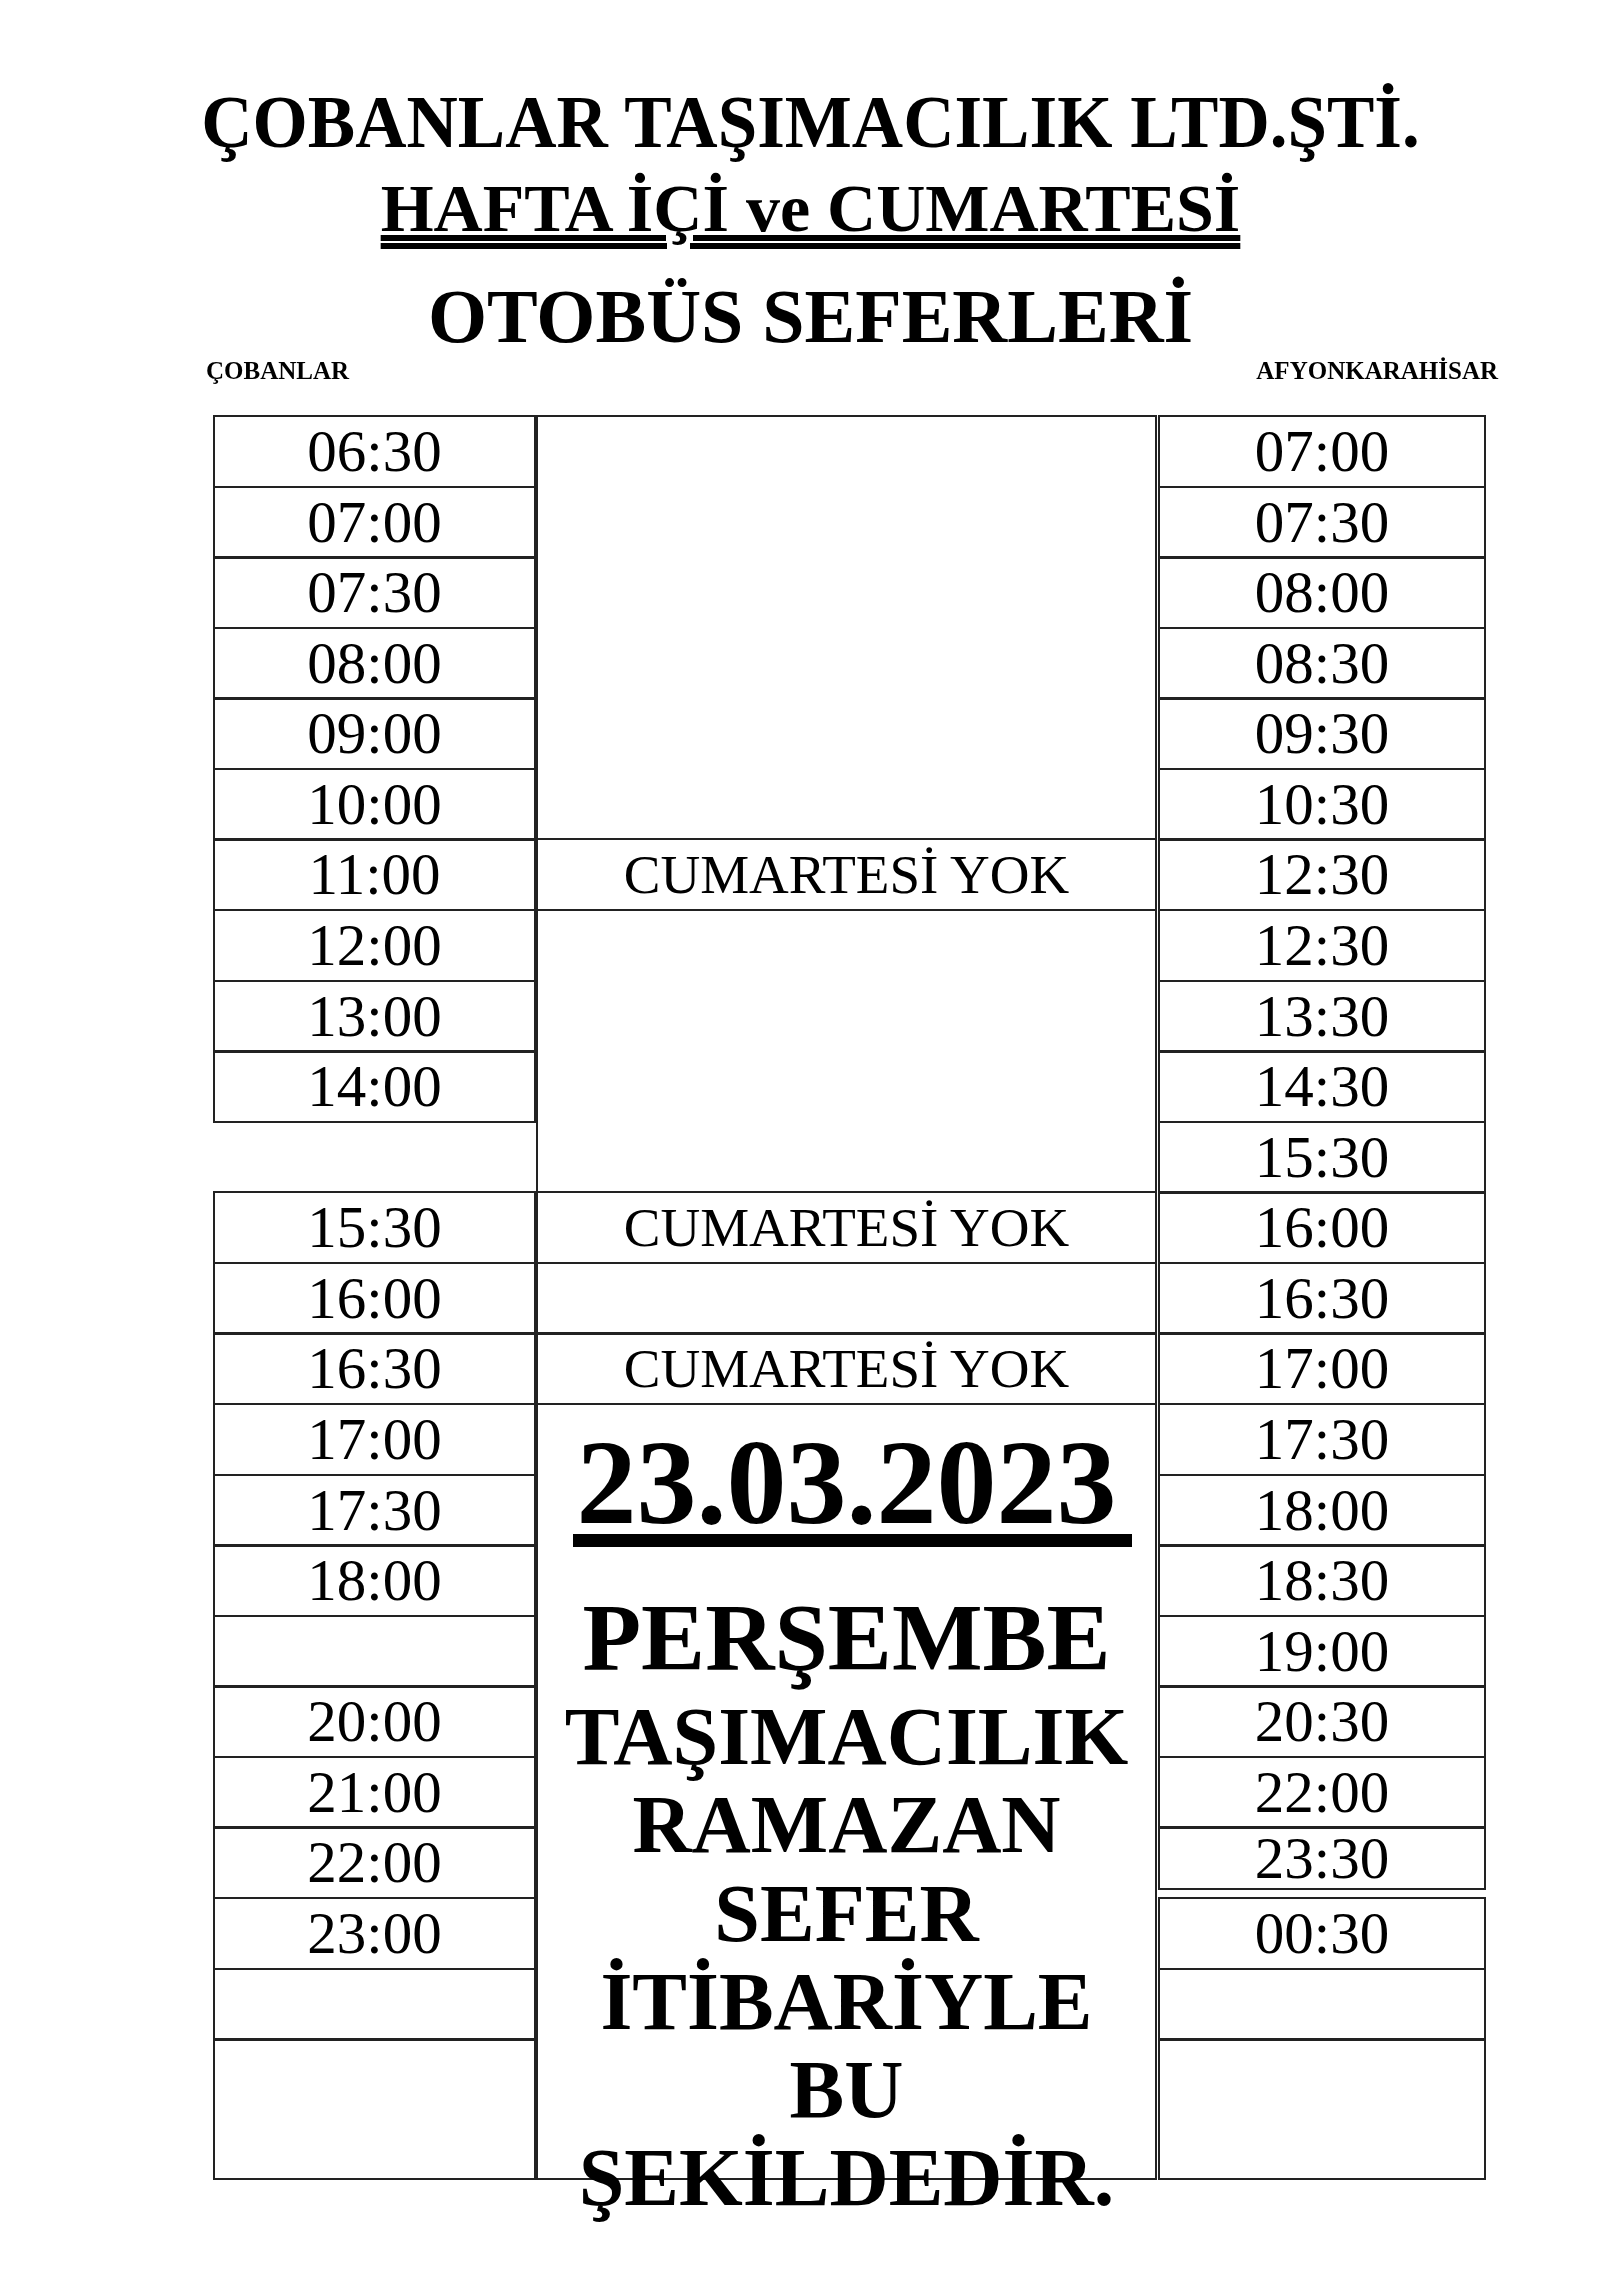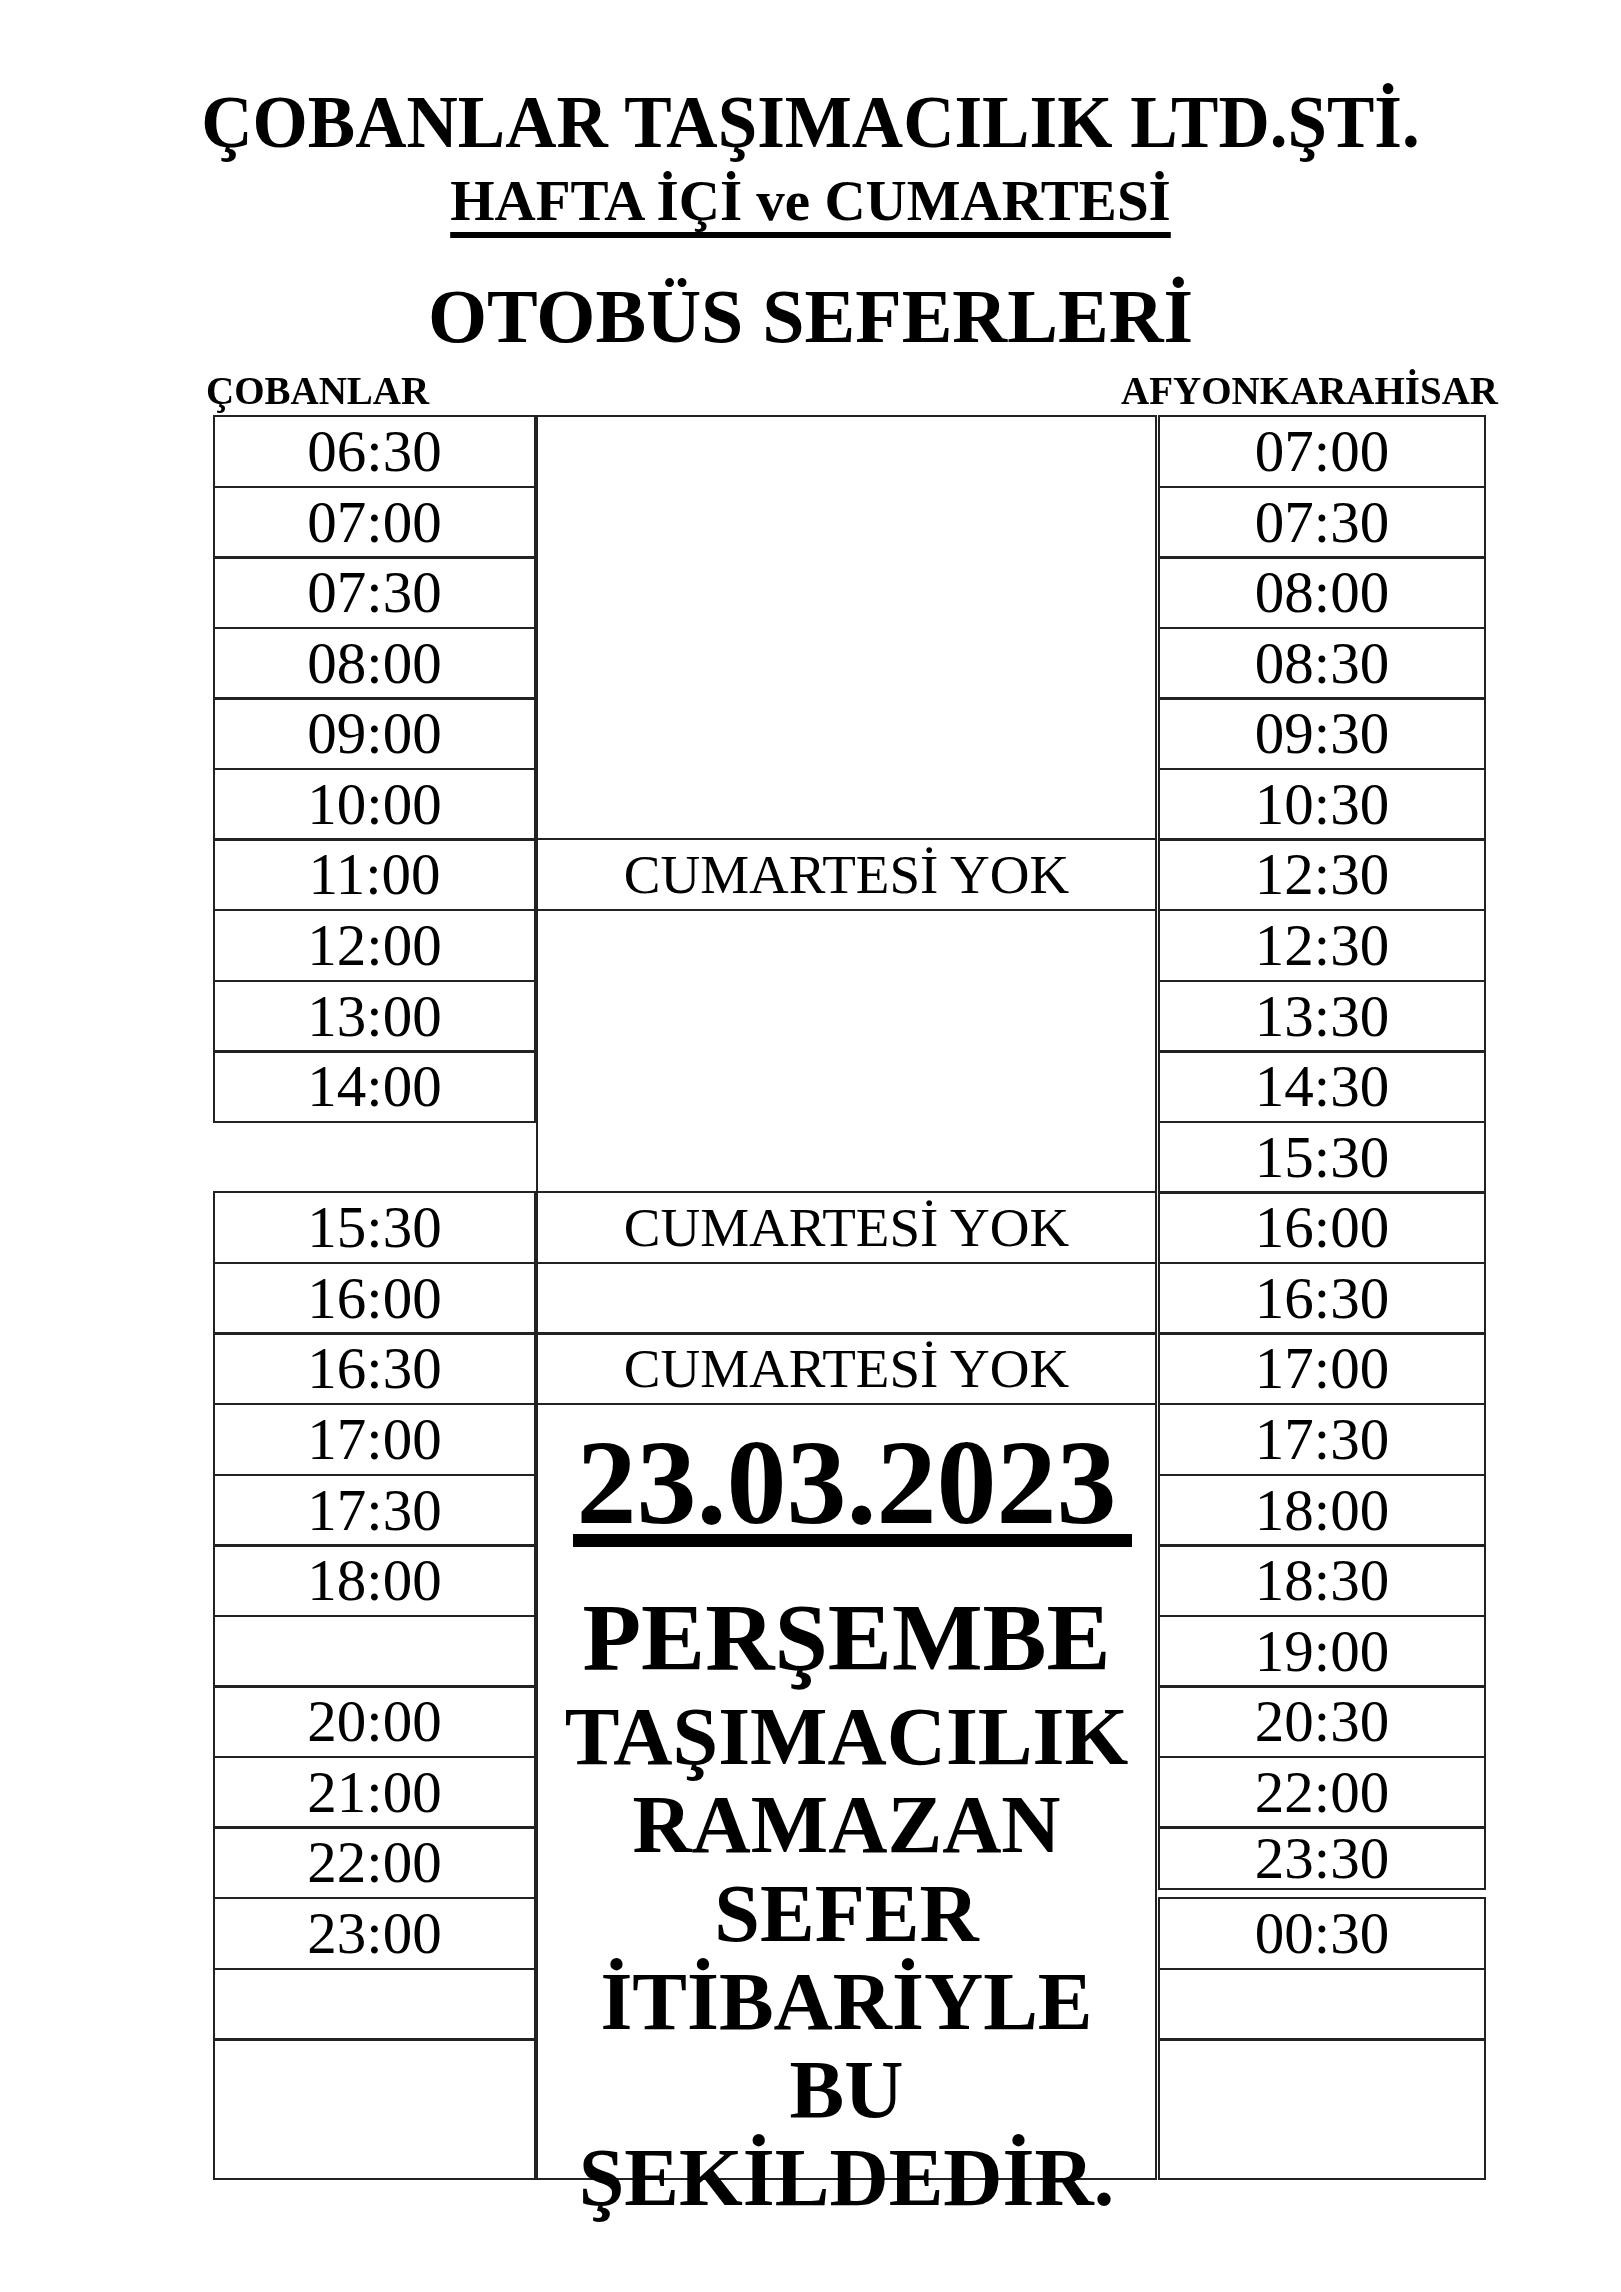--- a/index.html
+++ b/index.html
@@ -1,24 +1,24 @@
 <!DOCTYPE html>
 <html><head>
 <meta charset="utf-8">
 <style>
   html, body { margin: 0; padding: 0; background: #ffffff; }
   body { width: 1621px; height: 2293px; position: relative; overflow: hidden;
          font-family: "Liberation Serif", "DejaVu Serif", serif; color: #000; }
   .abs { position: absolute; }
   .title { left: 0; width: 1621px; text-align: center; font-weight: bold; white-space: nowrap; }
   .t1 { top: 81px; font-size: 74px; line-height: 82px; transform: scaleX(0.96); }
-  .t2 { top: 160px; font-size: 57px; line-height: 82px; }
+  .t2 { top: 167px; font-size: 68px; line-height: 82px; text-decoration: underline; }
   .t2 span { text-decoration: underline; text-decoration-thickness: 5.9px; text-underline-offset: 11.8px; }
   .t3 { top: 274px; font-size: 76px; line-height: 84px; }
-  .colhead { top: 369px; font-size: 39px; font-weight: bold; line-height: 43px; white-space: nowrap; }
+  .colhead { top: 349px; font-size: 25px; font-weight: bold; line-height: 43px; white-space: nowrap; }
   .colhead.left { left: 206px; }
   .colhead.right { left: 1080px; width: 418px; text-align: right; }
 
   .grid { position: absolute; left: 213px; top: 415px; width: 1273px; height: 1765px; }
   .cell { position: absolute; box-sizing: border-box; border: 2px solid #222;
           display: flex; align-items: center; justify-content: center;
           font-size: 59px; line-height: 1; }
   .cell.note { font-size: 55px; }
   .middle-block { position: absolute; left: 323px; top: 988px; width: 621px; height: 777px;
                   box-sizing: border-box; border: 2px solid #222; text-align: center; font-weight: bold; }

